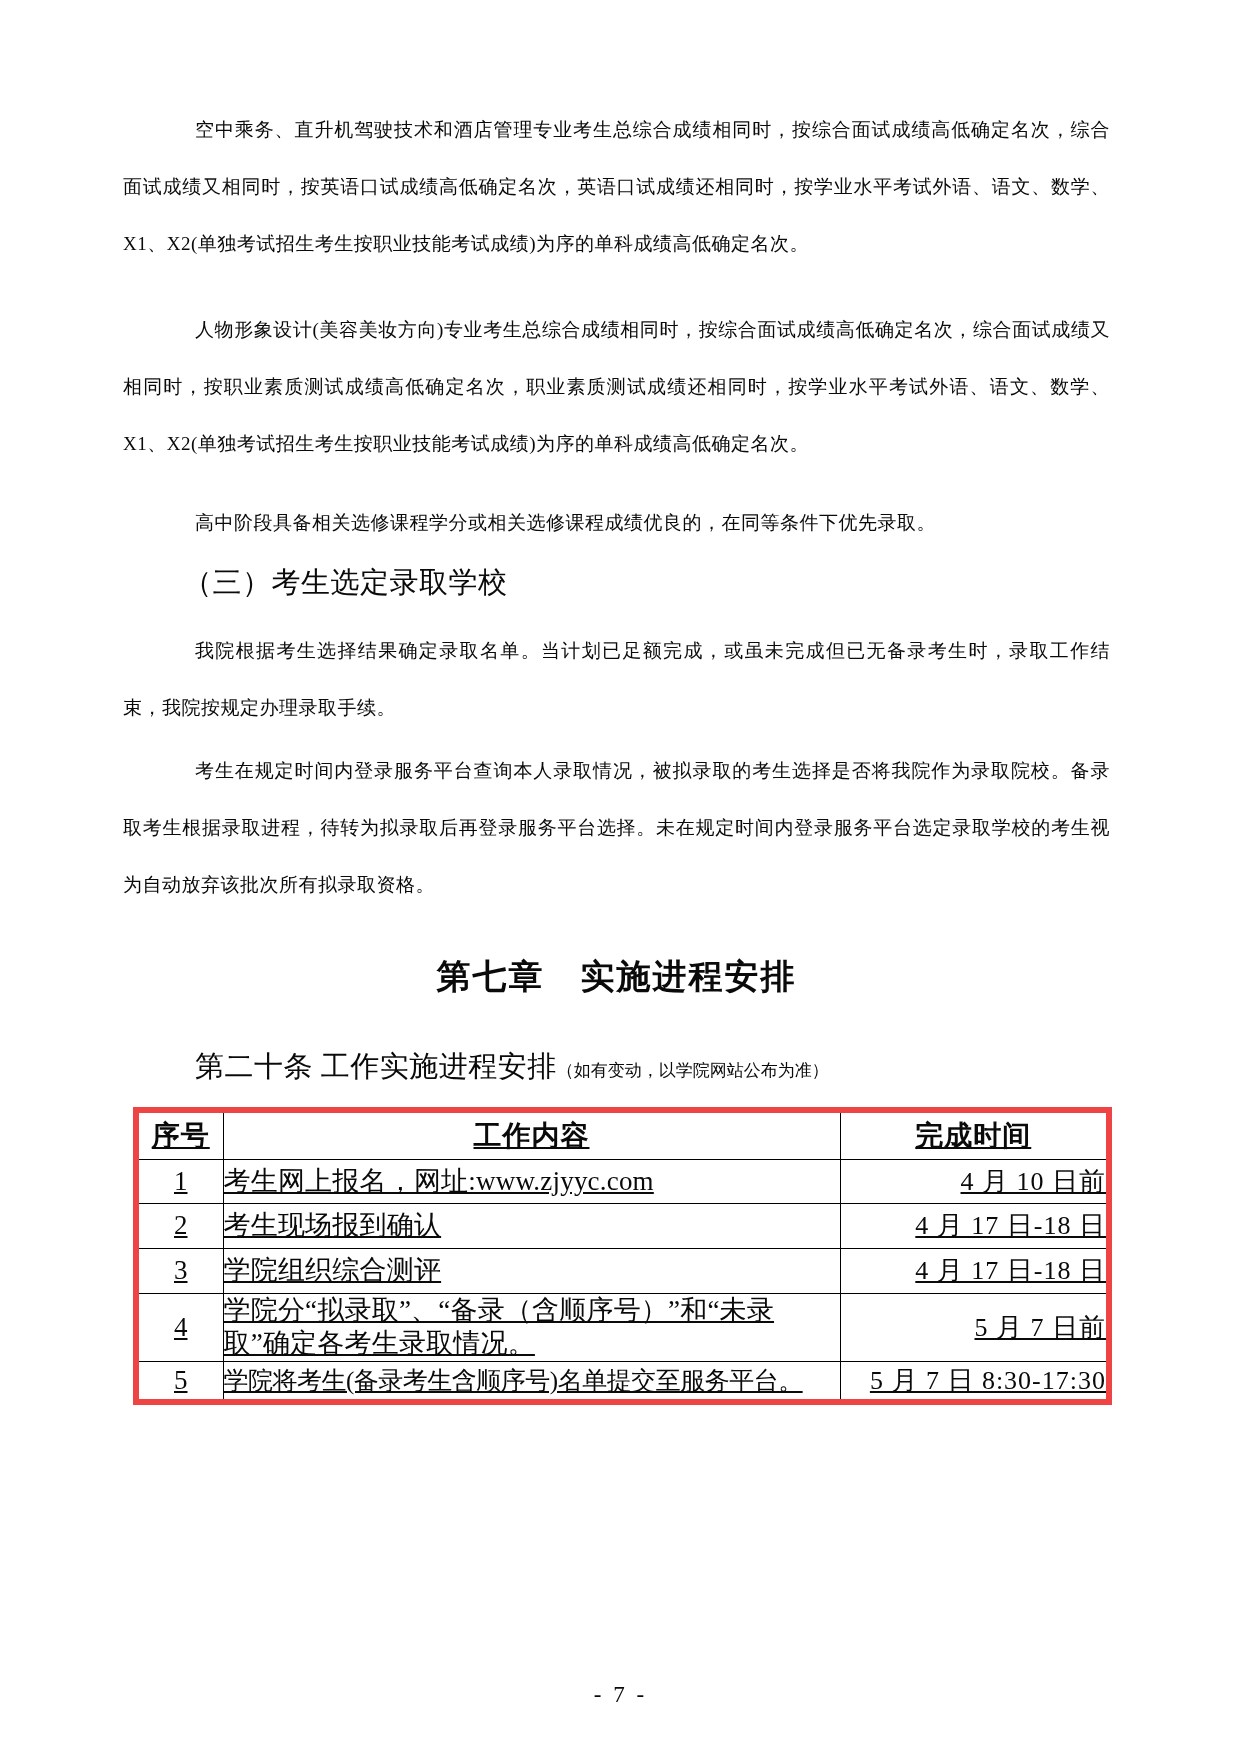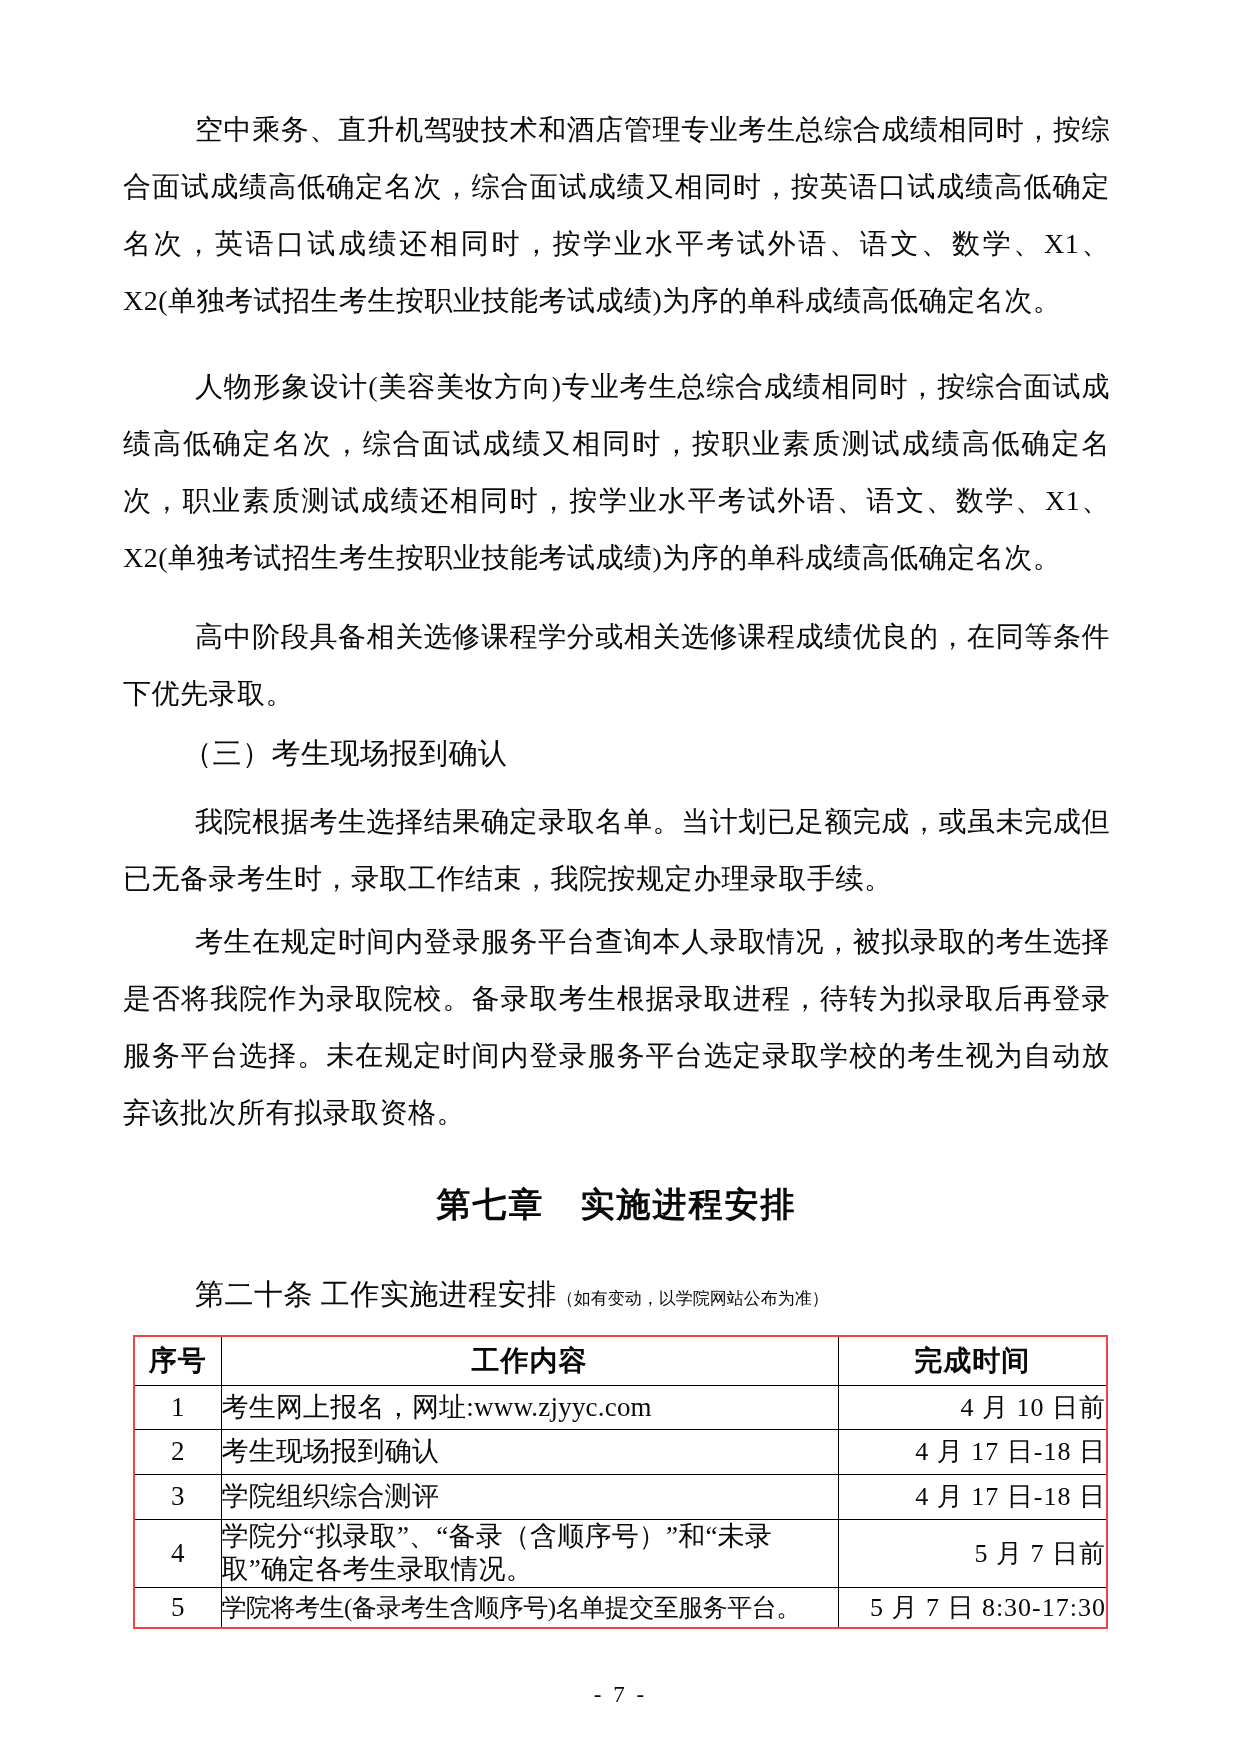--- a/index.html
+++ b/index.html
@@ -14,21 +14,21 @@
     overflow: hidden;
   }
   .content {
     position: absolute;
     left: 123px;
     top: 101px;
     width: 987px;
   }
   .body-para {
     margin: 0;
-    font-size: 28px;
+    font-size: 19px;
     line-height: 57px;
     letter-spacing: 0.5px;
     text-align: justify;
     text-indent: 72px;
   }
   .gap-lg { margin-top: 29px; }
   .gap-md { margin-top: 22px; }
   .gap-sm { margin-top: 6px; }
   .gap-p5 { margin-top: 11px; }
   .sub-heading {
@@ -55,21 +55,22 @@
   }
   .article-note {
     font-size: 17px;
     letter-spacing: 0;
   }
   table.schedule {
     margin: 8px 0 0 10px;
     border-collapse: collapse;
     table-layout: fixed;
     width: 973px;
-    border: 2px solid #ef4444;
+    border: 6px solid #ef4444;
+    text-decoration: underline;
   }
   table.schedule th, table.schedule td {
     border: 1.5px solid #000;
     padding: 0;
     vertical-align: middle;
     overflow: hidden;
   }
   col.c-no { width: 87px; }
   col.c-work { width: 617px; }
   col.c-time { width: 269px; }
@@ -124,21 +125,21 @@
 
 <div class="page">
   <div class="content">
 
     <p class="body-para">空中乘务、直升机驾驶技术和酒店管理专业考生总综合成绩相同时，按综合面试成绩高低确定名次，综合面试成绩又相同时，按英语口试成绩高低确定名次，英语口试成绩还相同时，按学业水平考试外语、语文、数学、X1、X2(单独考试招生考生按职业技能考试成绩)为序的单科成绩高低确定名次。</p>
 
     <p class="body-para gap-lg">人物形象设计(美容美妆方向)专业考生总综合成绩相同时，按综合面试成绩高低确定名次，综合面试成绩又相同时，按职业素质测试成绩高低确定名次，职业素质测试成绩还相同时，按学业水平考试外语、语文、数学、X1、X2(单独考试招生考生按职业技能考试成绩)为序的单科成绩高低确定名次。</p>
 
     <p class="body-para gap-md">高中阶段具备相关选修课程学分或相关选修课程成绩优良的，在同等条件下优先录取。</p>
 
-    <p class="sub-heading">（三）考生现场报到确认</p>
+    <p class="sub-heading">（三）考生选定录取学校</p>
 
     <p class="body-para gap-p5">我院根据考生选择结果确定录取名单。当计划已足额完成，或虽未完成但已无备录考生时，录取工作结束，我院按规定办理录取手续。</p>
 
     <p class="body-para gap-sm">考生在规定时间内登录服务平台查询本人录取情况，被拟录取的考生选择是否将我院作为录取院校。备录取考生根据录取进程，待转为拟录取后再登录服务平台选择。未在规定时间内登录服务平台选定录取学校的考生视为自动放弃该批次所有拟录取资格。</p>
 
     <h2 class="chapter-heading">第七章　实施进程安排</h2>
 
     <p class="article-line"><span>第二十条 工作实施进程安排</span><span class="article-note">（如有变动，以学院网站公布为准）</span></p>
 
     <table class="schedule">

